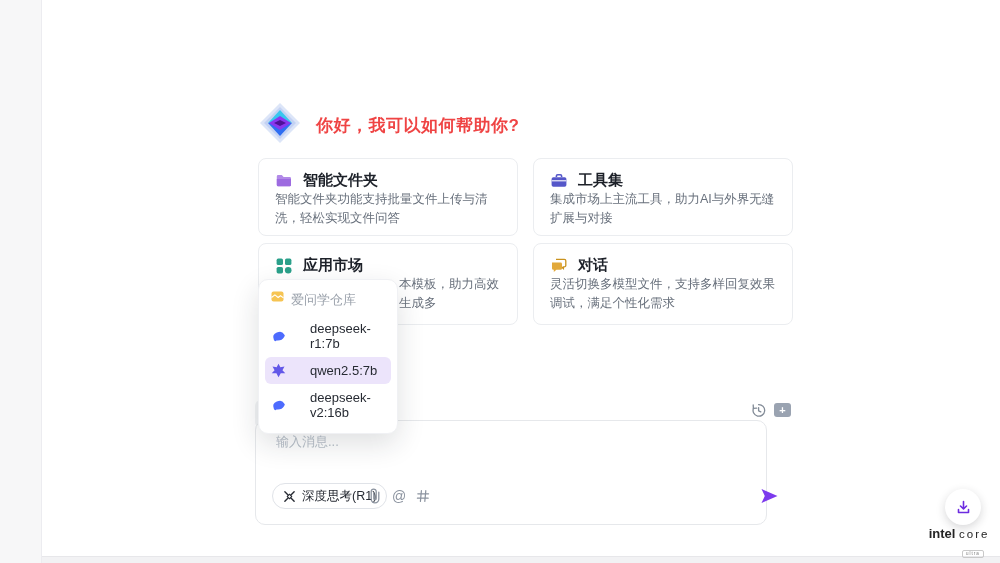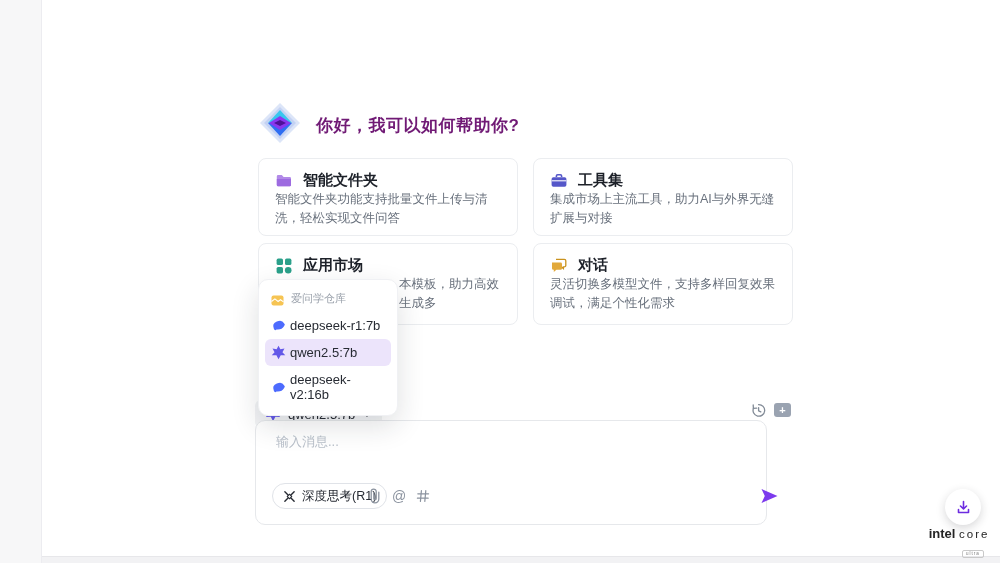--- a/index.html
+++ b/index.html
@@ -9,34 +9,34 @@
 
   
   .sidebar { left:0; top:0; width:42px; height:563px; background:#f7f7f8; border-right:1px solid #ececf0; z-index:5; }
   .side-logo { left:6px; top:13px; width:30px; height:30px; }
   .nav-item { left:7px; width:28px; height:28px; display:flex; align-items:center; justify-content:center; border-radius:8px; color:#33383f; cursor:pointer; }
   .nav-item.active { background:#ffffff; box-shadow:0 1px 3px rgba(60,40,120,.12); color:#6d2ce0; }
   .avatar-wrap { left:7px; top:487px; width:28px; height:28px; border-radius:50%; background:#e9defc; display:flex; align-items:center; justify-content:center; }
 
   
   .hero-logo { left:258px; top:101px; width:44px; height:44px; }
-  .hero-title { left:316px; top:114px; font-size:17px; font-weight:700; color:#701a75; letter-spacing:.5px; }
+  .hero-title { left:316px; top:114px; font-size:17px; font-weight:700; color:#ef4444; letter-spacing:.5px; }
 
   
   .card { width:260px; background:#fff; border:1px solid #ebedf0; border-radius:8px; padding:12px 16px; cursor:pointer; }
   .card .crow { display:flex; align-items:flex-end; gap:10px; }
   .card .ctitle { font-size:15px; font-weight:700; color:#1d2129; }
   .card .cdesc { margin-top:0; font-size:12.5px; line-height:1.55; color:#68707c; }
   .desc-offset { padding-left:124px; }
 
   
   .dropdown { left:258px; top:279px; width:140px; background:#fff; border:1px solid #f0f1f4; border-radius:10px;
               box-shadow:0 10px 28px rgba(31,35,41,.14); padding:7px 6px; z-index:20; }
-  .dd-header { display:flex; align-items:flex-end; gap:7px; padding:4px 6px 6px 6px; font-size:11px; color:#9aa1ab; }
-  .dd-item { display:flex; align-items:center; gap:4px; padding:6px 6px; border-radius:6px; font-size:13px; color:#272b33; cursor:pointer; }
+  .dd-header { display:flex; align-items:flex-start; gap:7px; padding:4px 6px 6px 6px; font-size:13px; color:#9aa1ab; }
+  .dd-item { display:flex; align-items:center; gap:24px; padding:6px 6px; border-radius:6px; font-size:13px; color:#272b33; cursor:pointer; }
   .dd-item.selected { background:#ece4fb; }
 
   
   .model-btn { left:255px; top:400px; height:28px; display:inline-flex; align-items:center; gap:7px; padding:0 10px;
                background:#f2f3f5; border-radius:6px; font-size:13px; color:#272b33; cursor:pointer; }
   .row-icon { top:401px; width:18px; height:18px; display:flex; align-items:center; justify-content:center; color:#818a96; cursor:pointer; }
   .add-chip { left:774px; top:403px; width:17px; height:14px; background:#9aa3b1; border-radius:3px; color:#fff;
               display:flex; align-items:center; justify-content:center; font-size:11px; font-weight:700; line-height:1; cursor:pointer; }
 
   

